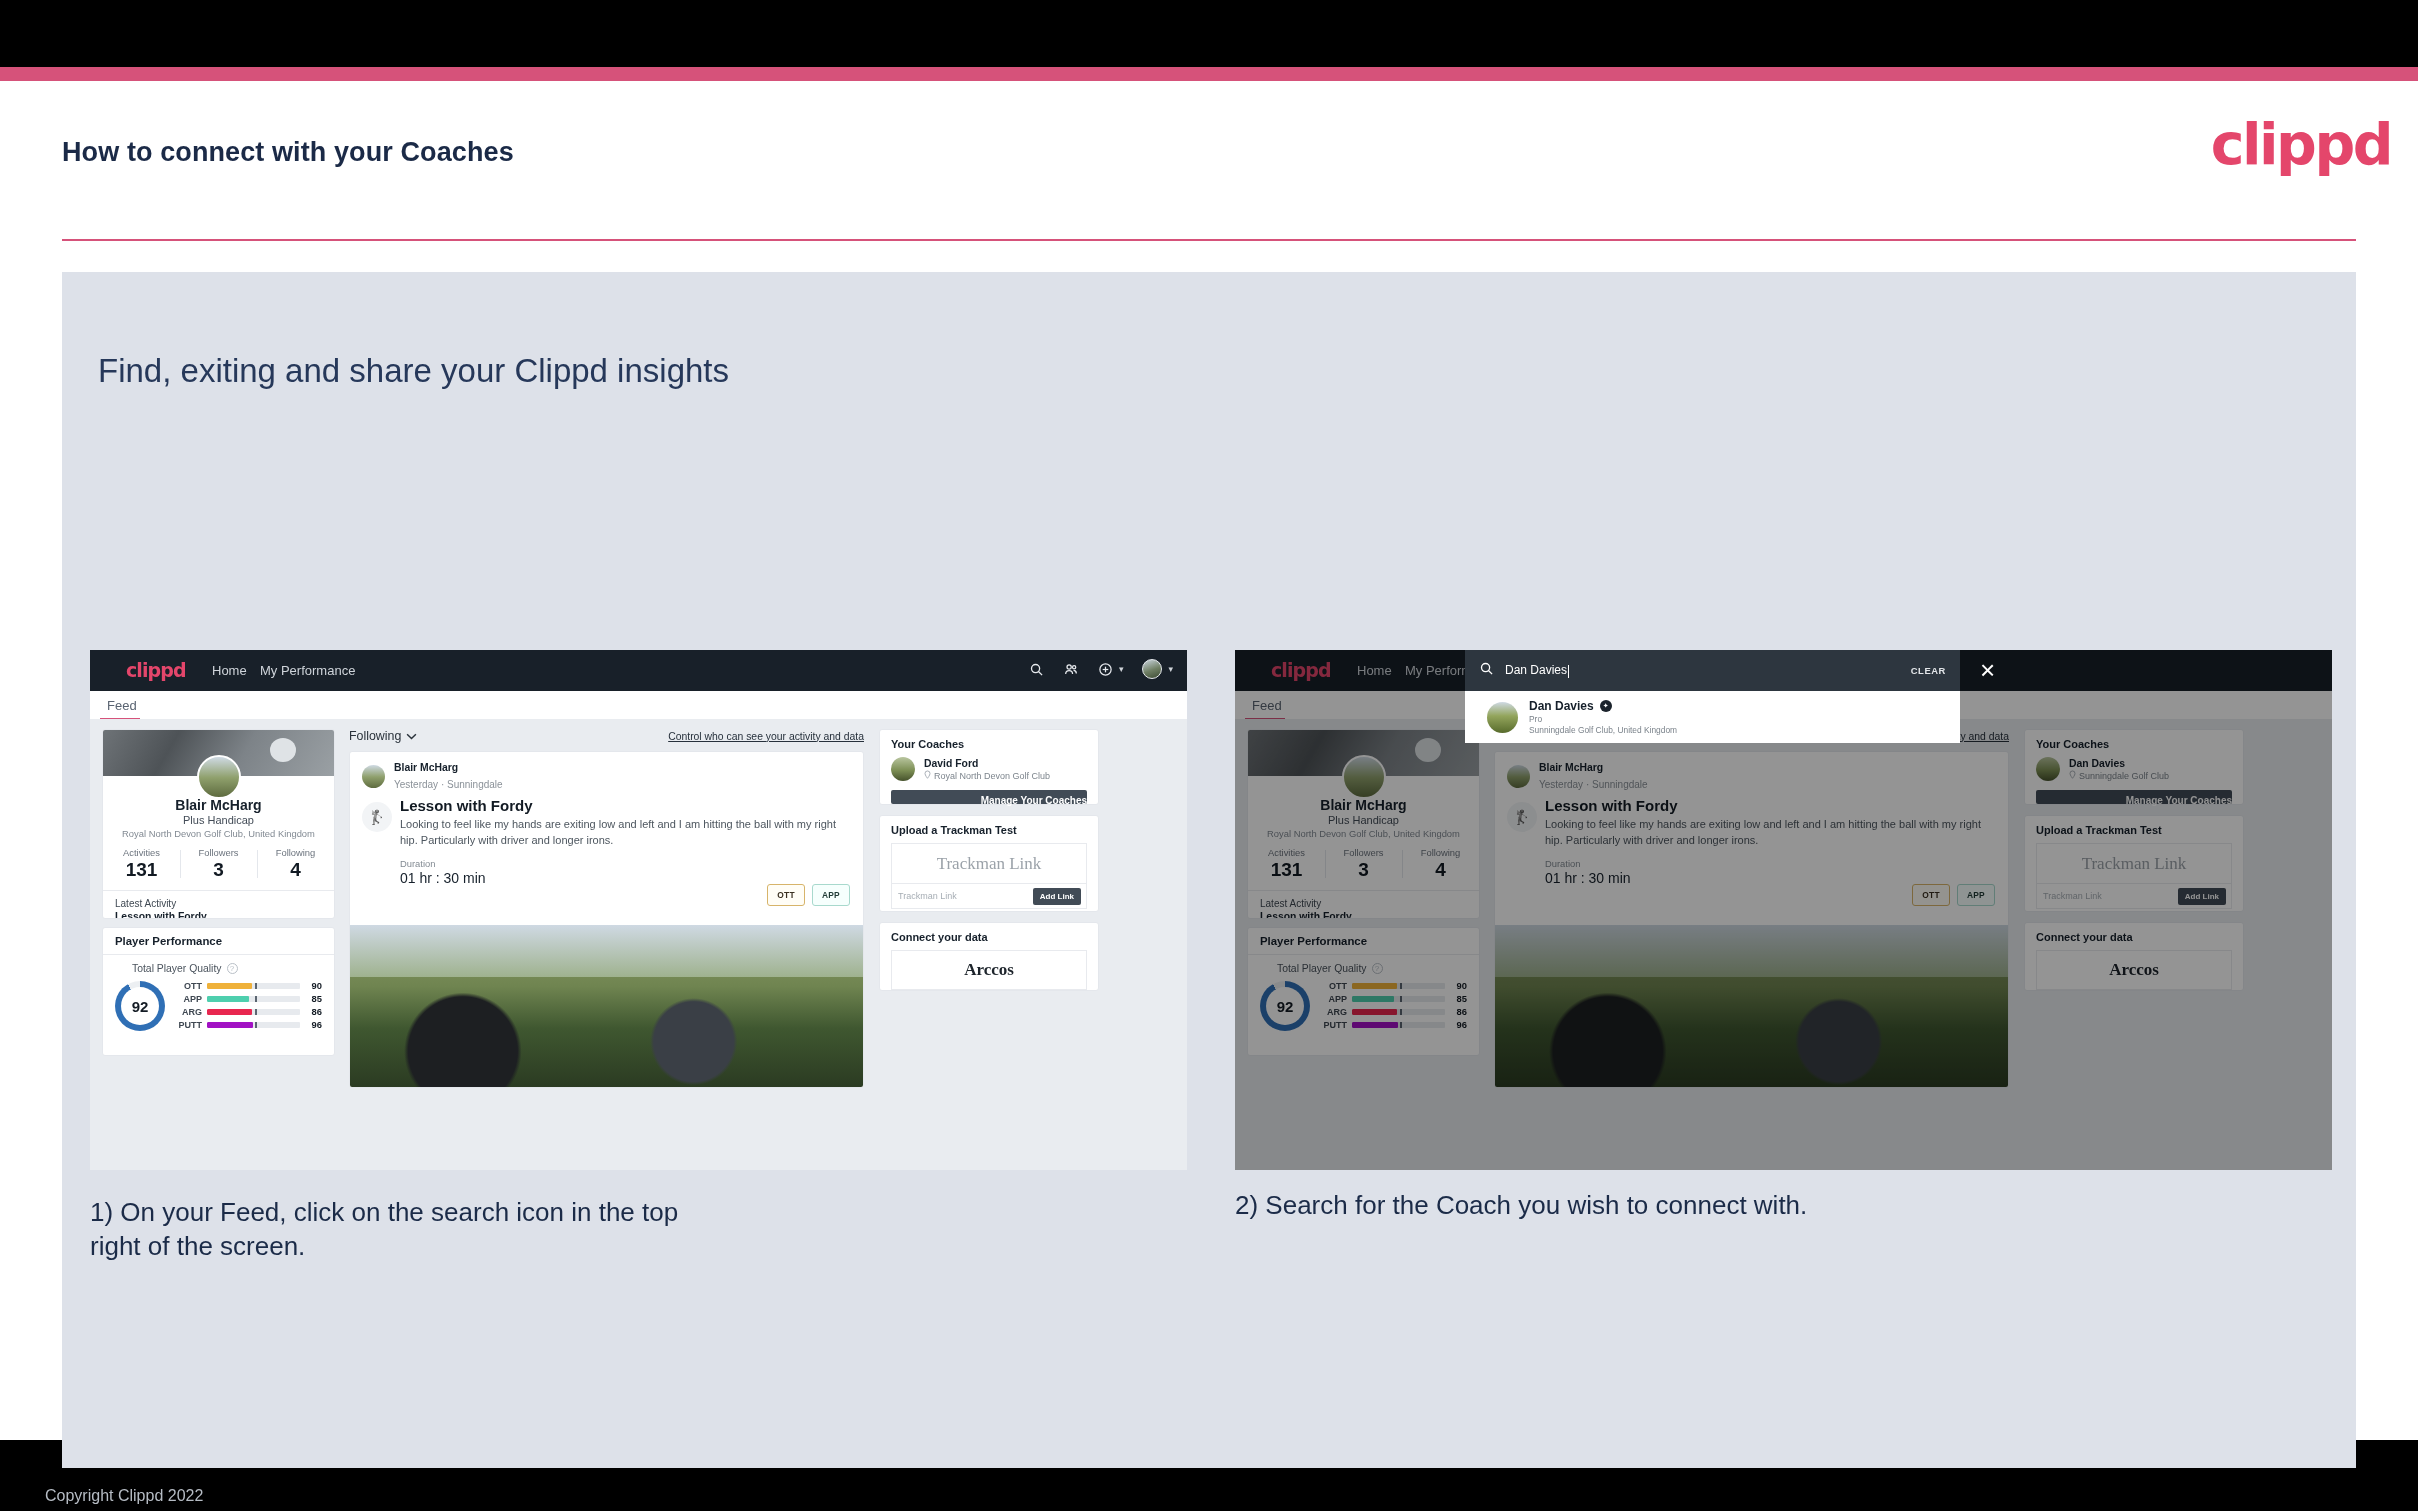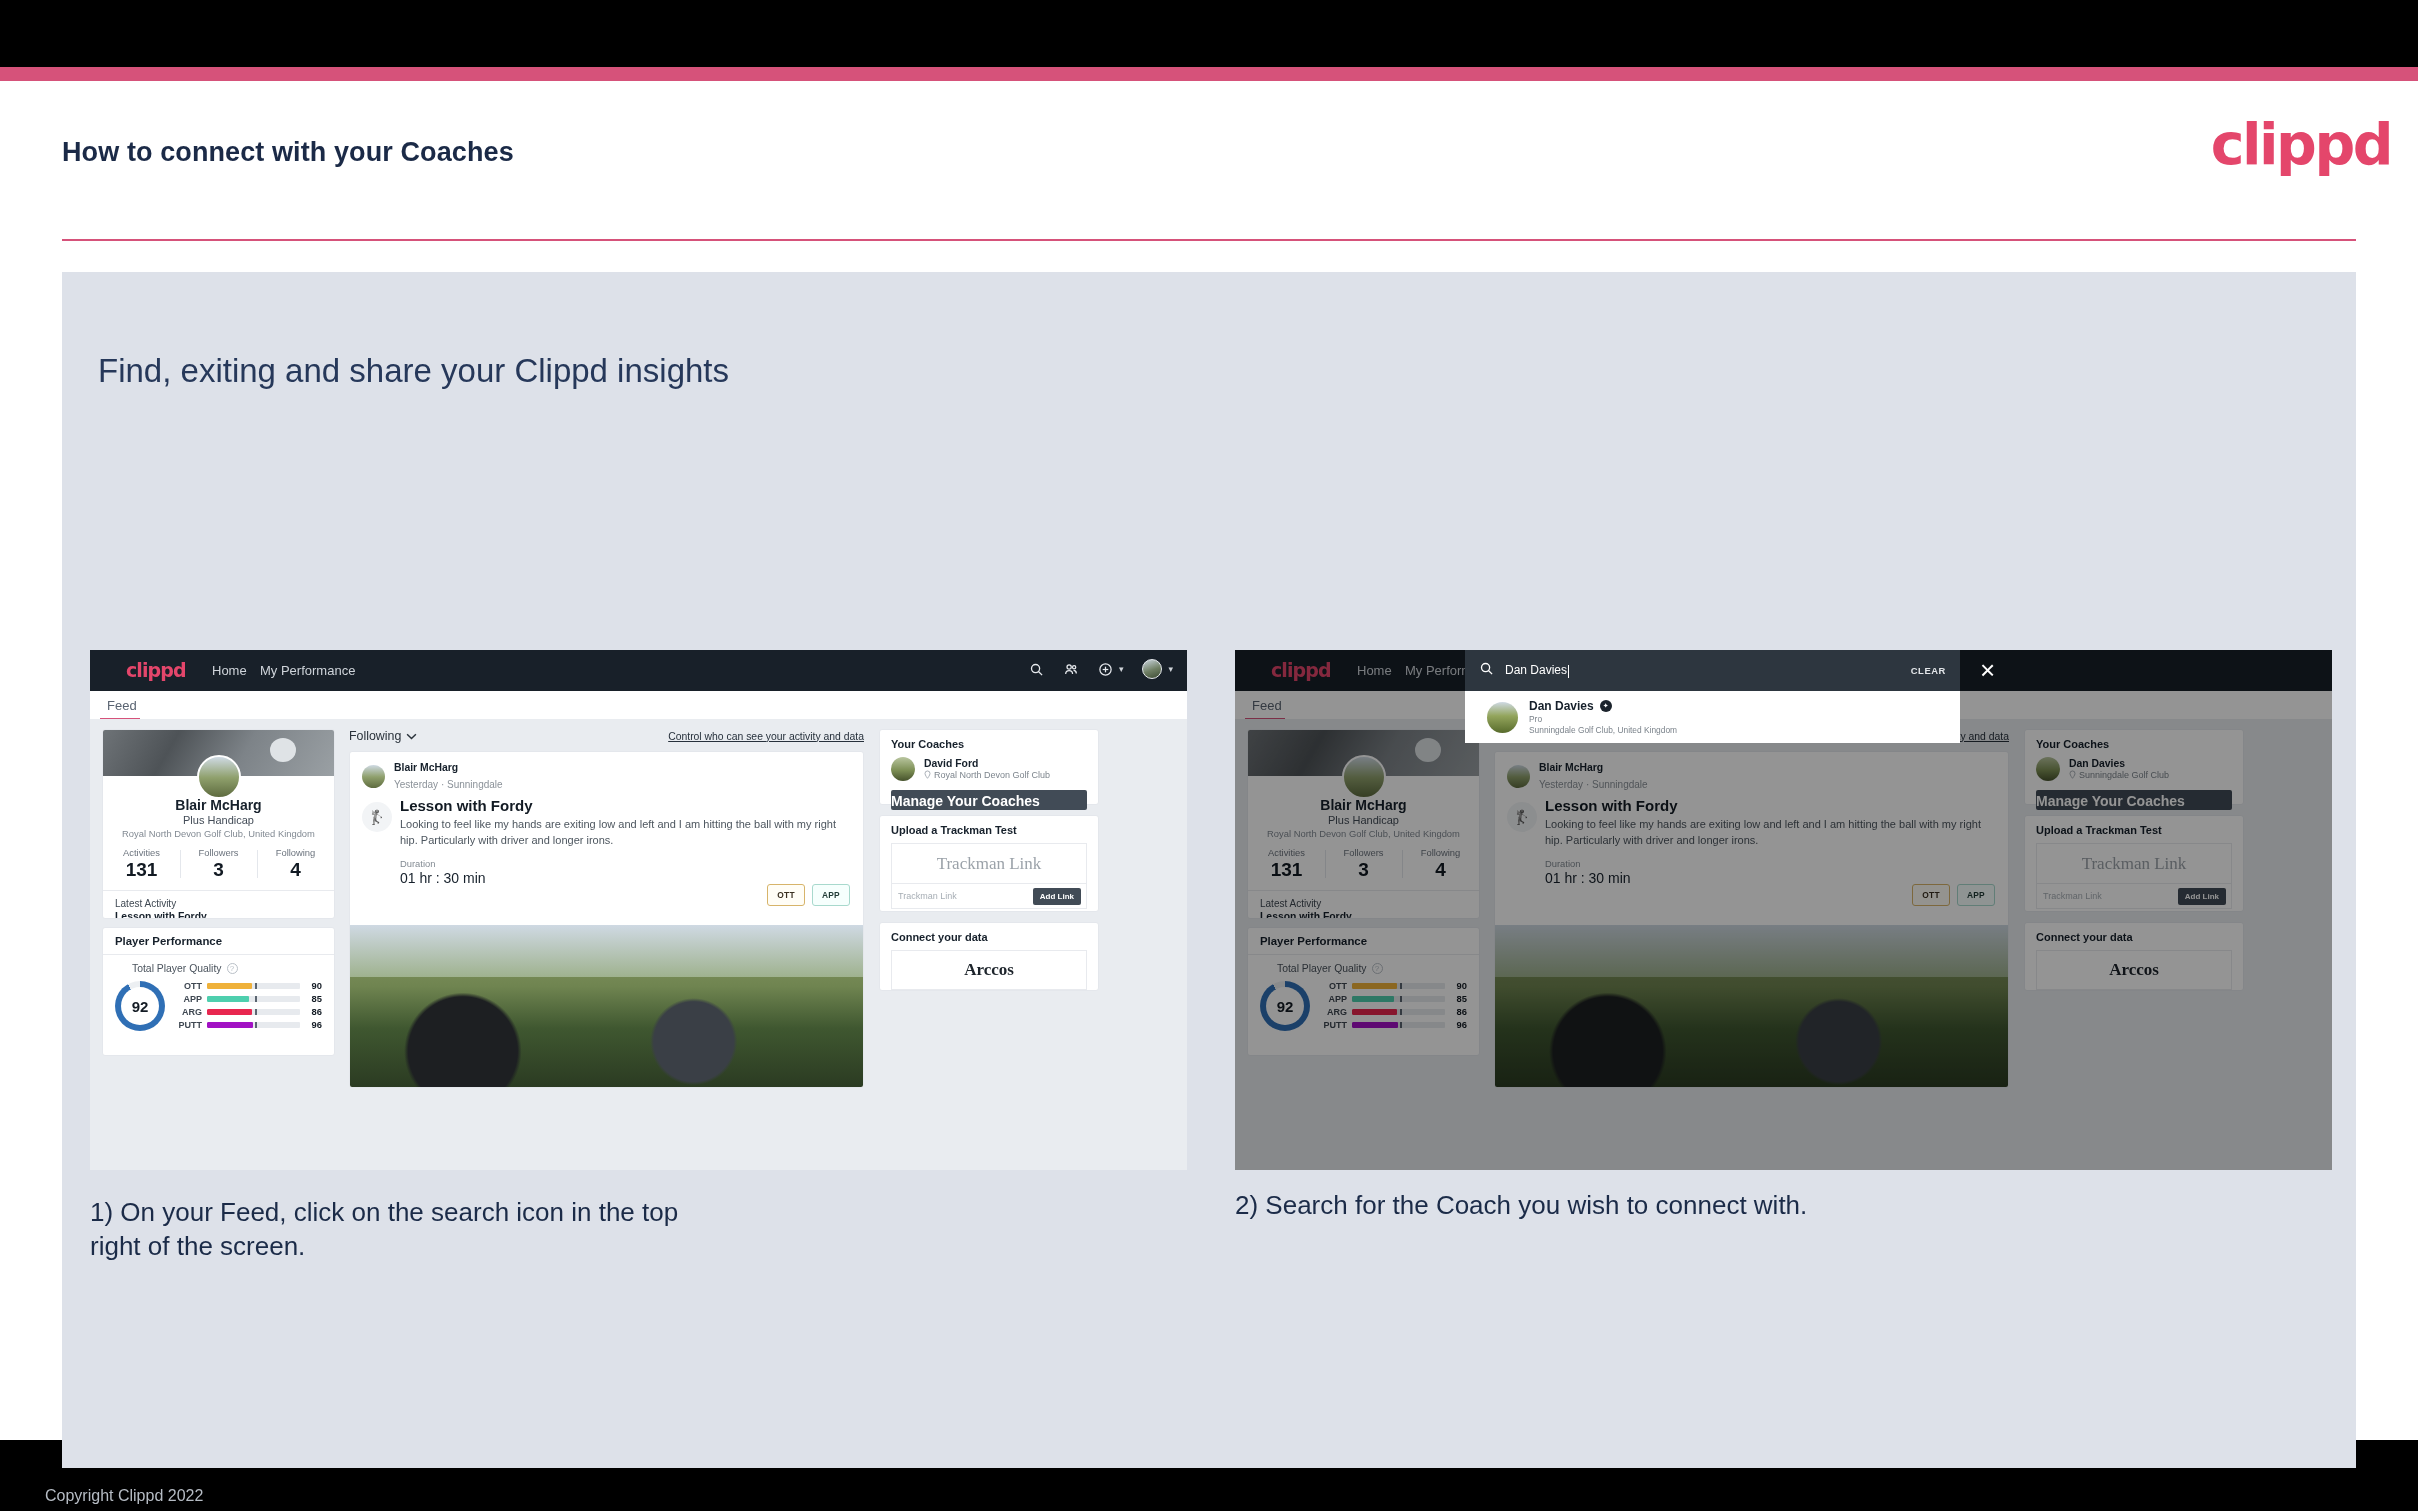--- a/index.html
+++ b/index.html
@@ -230,31 +230,31 @@
       linear-gradient(180deg, #8ea06b 0%, #6f8450 38%, #3f5730 64%, #2b3b22 100%);
   }
   .post-photo:before {
     content:""; position:absolute; left:0; right:0; top:0; height:32%;
     background: linear-gradient(180deg,#cfd9e3 0%, #9fb28f 100%);
   }
 
   
   .coaches-card { left: 789px; top: 10px; width: 220px; height: 76px; }
   .card-head-txt { font-size: 11px; font-weight: 700; color: #16202b; padding: 8px 11px 0; }
-  .coach-row { display: flex; align-items: center; gap: 9px; padding: 7px 11px 0; }
+  .coach-row { display: flex; align-items: flex-end; gap: 9px; padding: 7px 11px 0; }
   .coach-avatar {
     width: 24px; height: 24px; border-radius: 50%; flex: none;
     background: linear-gradient(180deg,#b9c6a0 0%,#7d8f55 55%,#46522c 100%);
   }
   .coach-name { font-size: 10.4px; font-weight: 700; color: #16202b; }
   .coach-club { font-size: 9px; color: #7d858d; margin-top: 1px; display: flex; align-items: center; gap: 3px; }
   .btn-dark {
-    display: block; margin: 9px 11px 0; height: 20px; border-radius: 2px;
-    background: #414b56; color: #ffffff; font-size: 14px; font-weight: 700;
-    text-align: left; line-height: 22px; border: none; width: calc(100% - 22px);
+    display: block; margin: 9px 11px 0; height: 14px; border-radius: 2px;
+    background: #414b56; color: #ffffff; font-size: 10px; font-weight: 700;
+    text-align: right; line-height: 22px; border: none; width: calc(100% - 22px);
     font-family: "Liberation Sans", sans-serif;
   }
 
   .trackman-card { left: 789px; top: 96px; width: 220px; height: 97px; }
   .trackman-box {
     margin: 7px 11px 0; border: 1px solid #e8eaee; height: 41px;
     display: flex; align-items: center; justify-content: center;
   }
   .trackman-word { font-family: "Liberation Serif", serif; font-size: 17px; color: #9ba2a9; }
   .trackman-input-row {

